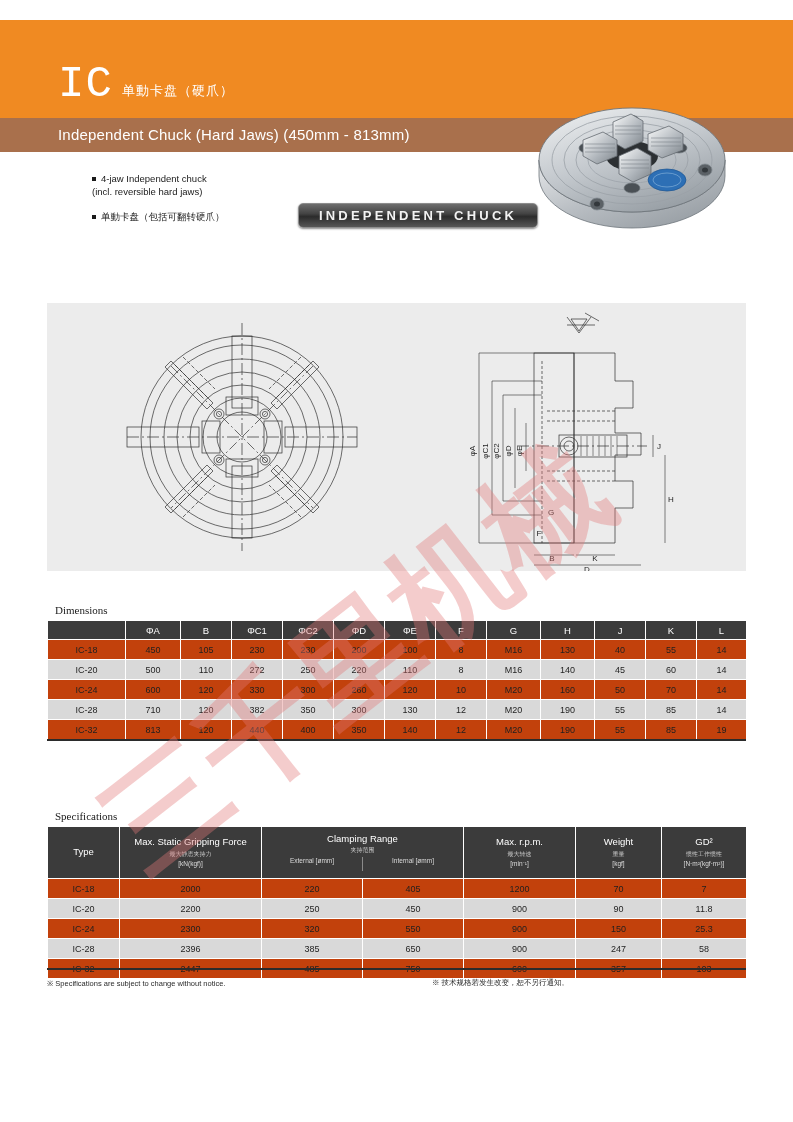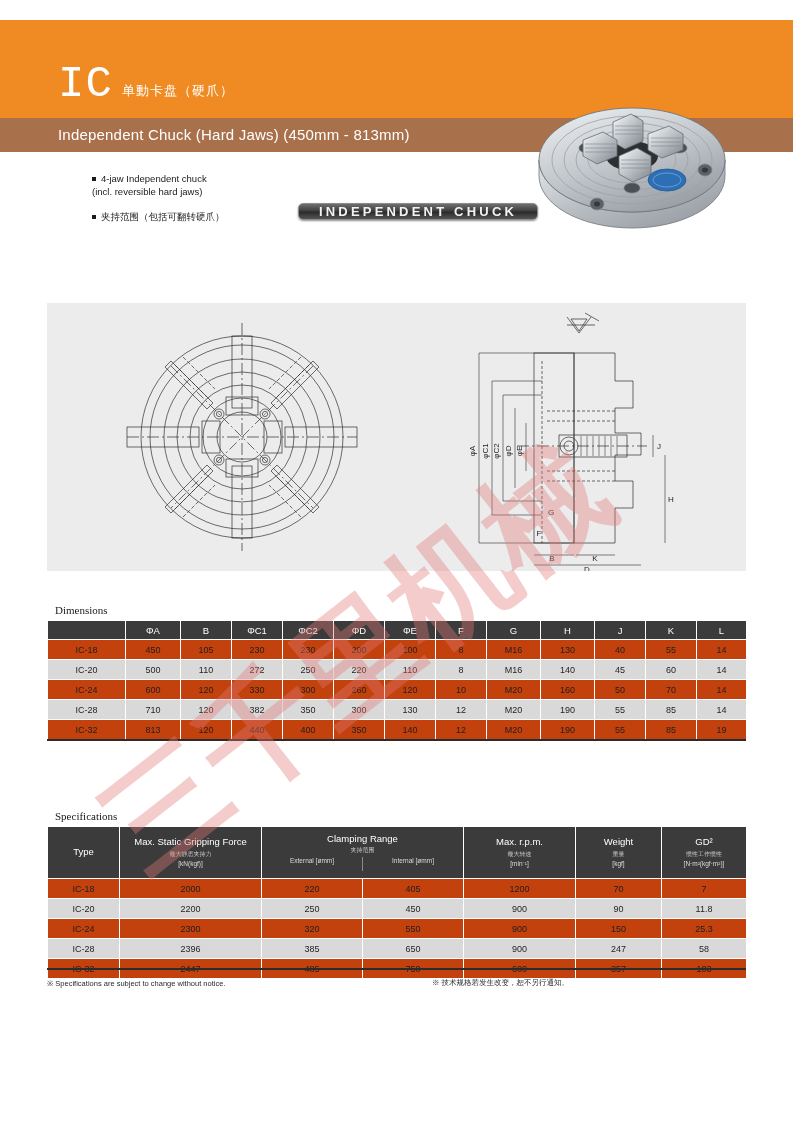--- a/index.html
+++ b/index.html
@@ -47,21 +47,21 @@
   }
   .bullet-line .sq {
     display: inline-block; width: 4px; height: 4px; background: #1a1a1a;
     margin-right: 5px; vertical-align: 1px;
   }
   .bullet-line.indent { padding-left: 0px; }
   .bullet-gap { height: 12px; }
 
   
   .badge {
-    position: absolute; left: 298px; top: 203px; width: 240px; height: 17px;
+    position: absolute; left: 298px; top: 203px; width: 240px; height: 25px;
     border-radius: 5px;
     background: linear-gradient(180deg, #6e6e6e 0%, #434343 42%, #2b2b2b 55%, #565656 100%);
     box-shadow: 0 1px 2px rgba(0,0,0,.45);
     display: flex; align-items: center; justify-content: center;
     border: 1px solid #8d8d8d;
   }
   .badge-text {
     font-size: 13px; font-weight: bold; color: #f2f2f2;
     letter-spacing: 3.2px;
   }
@@ -211,21 +211,21 @@
   </svg>
 </div>
 
 <div class="bullets">
   <div class="bullet-line">
     <span class="sq"></span><span>4-jaw Independent chuck</span>
   </div>
   <div class="bullet-line indent">(incl. reversible hard jaws)</div>
   <div class="bullet-gap"></div>
   <div class="bullet-line">
-    <span class="sq"></span><span>夹持范围（包括可翻转硬爪）</span>
+    <span class="sq"></span><span>单動卡盘（包括可翻转硬爪）</span>
   </div>
 </div>
 
 <div class="badge">
   <span class="badge-text">INDEPENDENT CHUCK</span>
 </div>
 
 <div class="draw-panel">
   <svg class="draw-svg" viewBox="0 0 699 268" xmlns="http://www.w3.org/2000/svg">
     <g stroke="#2f2f2f" fill="none" stroke-width="0.7">

